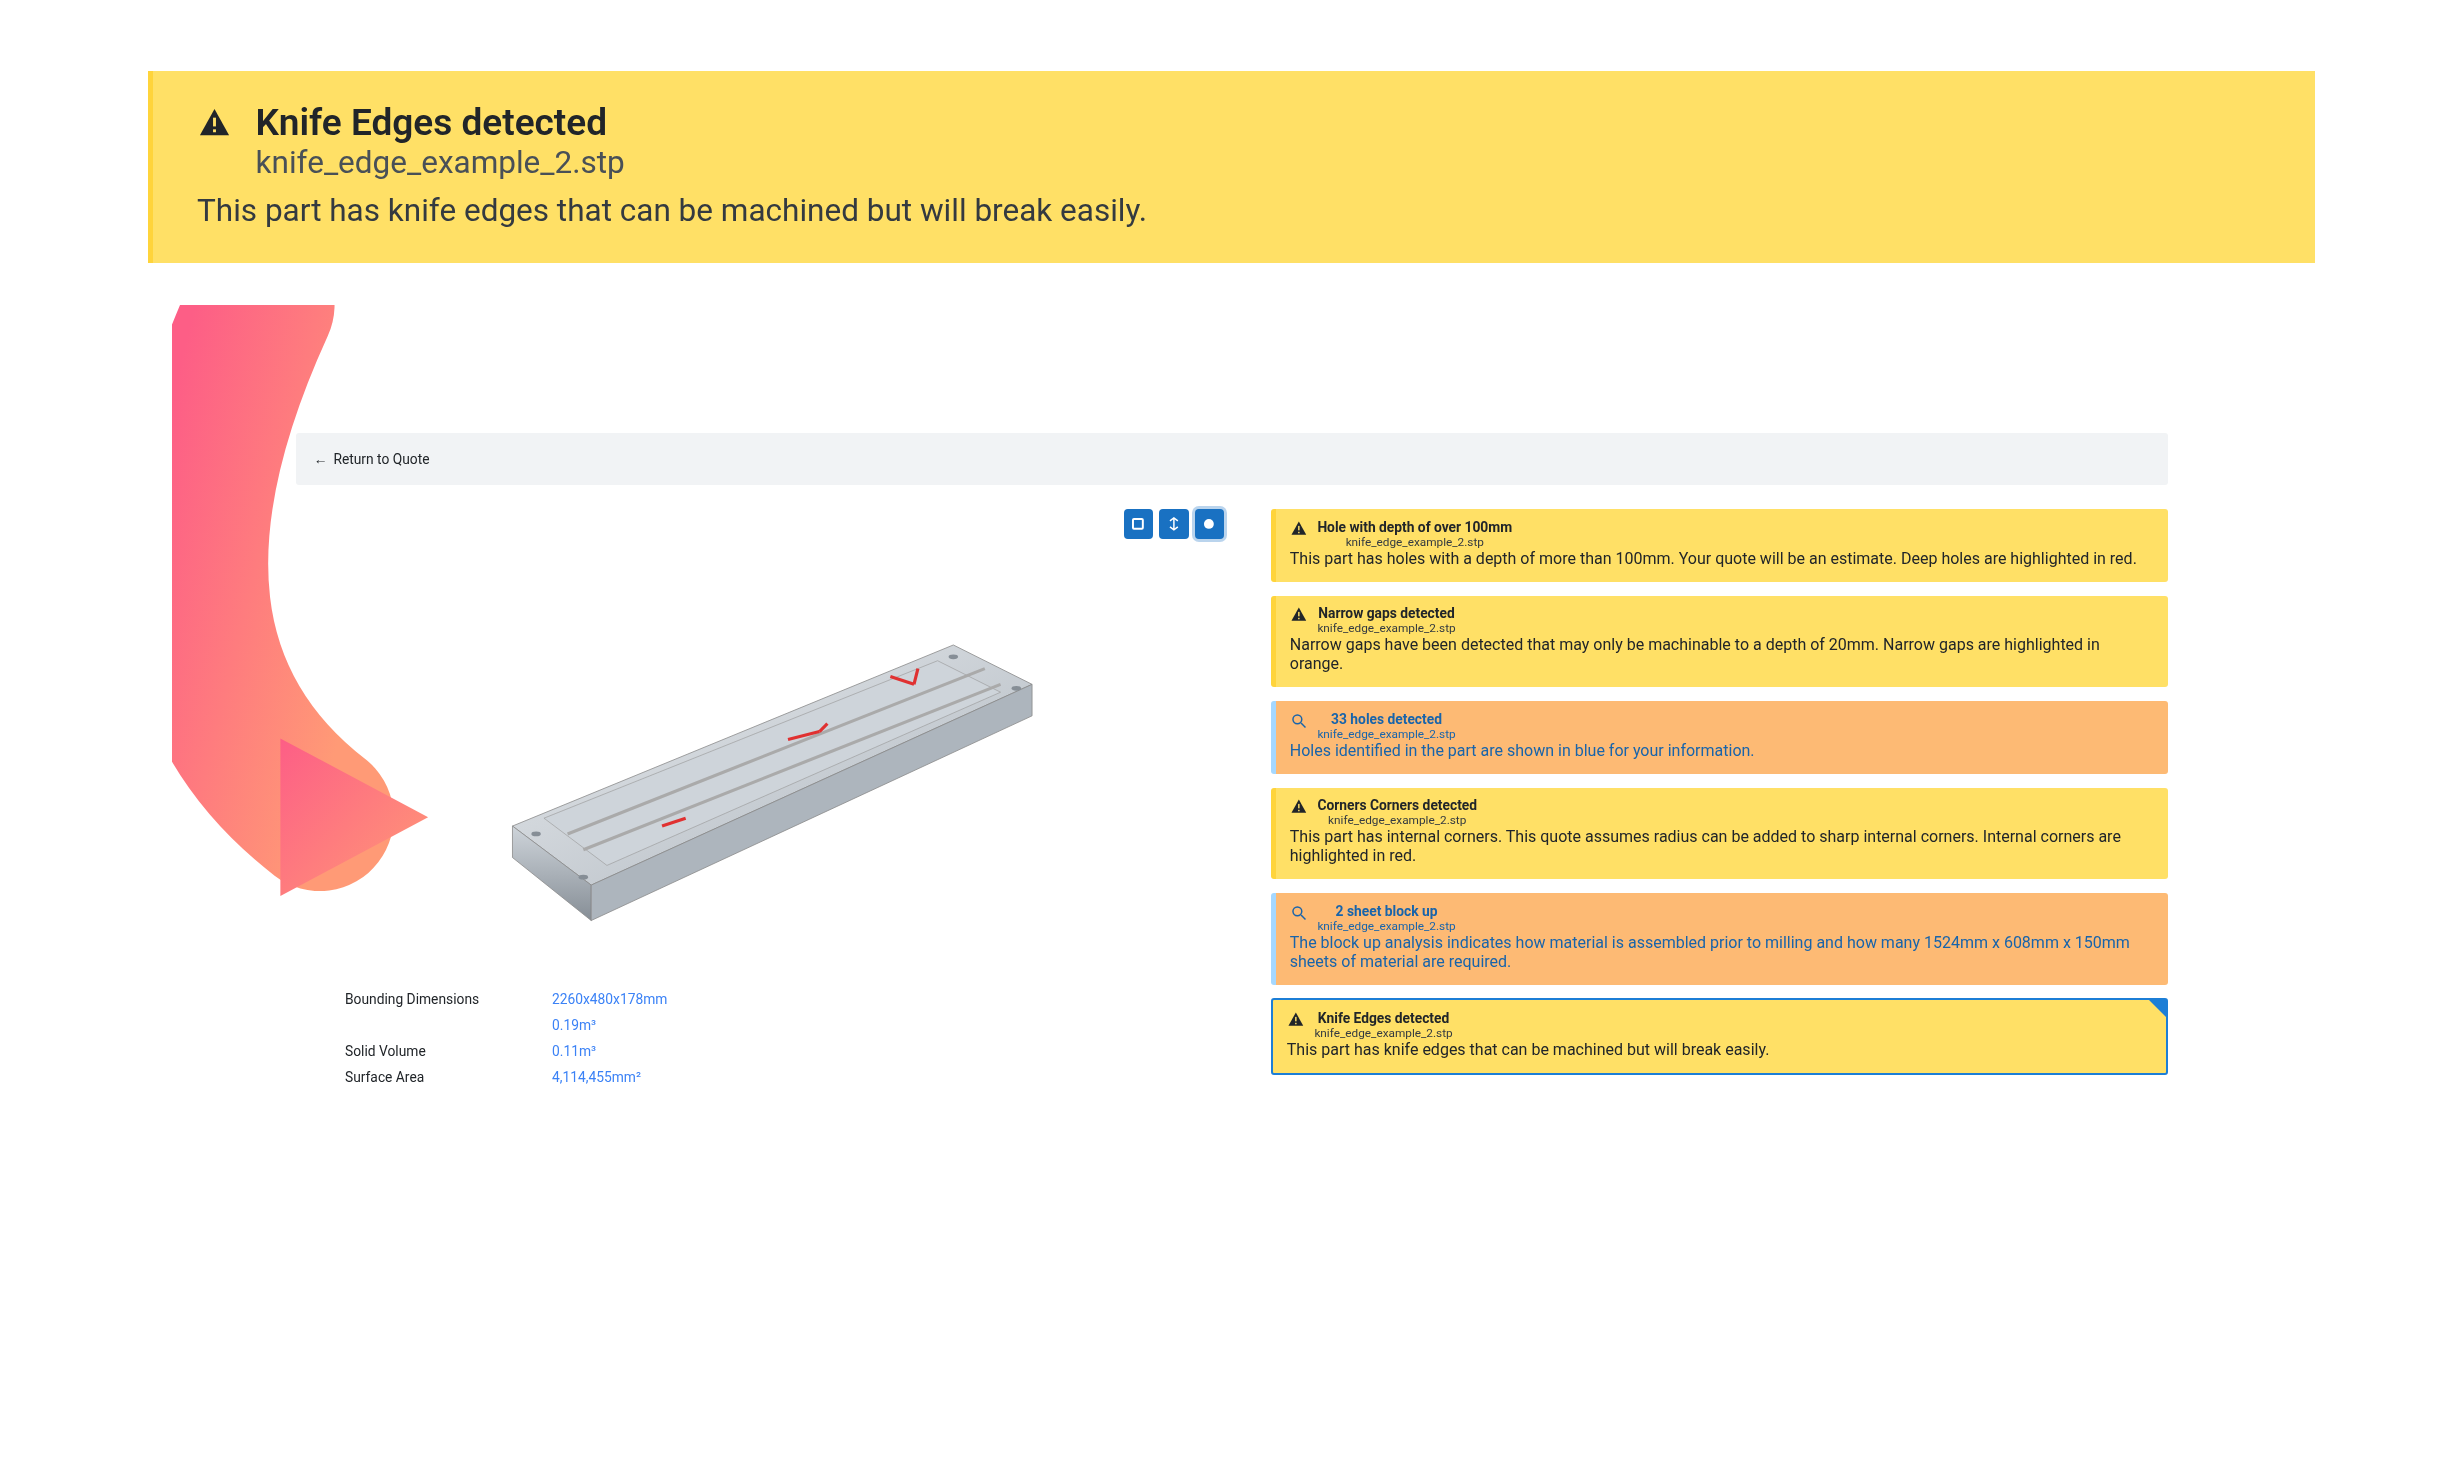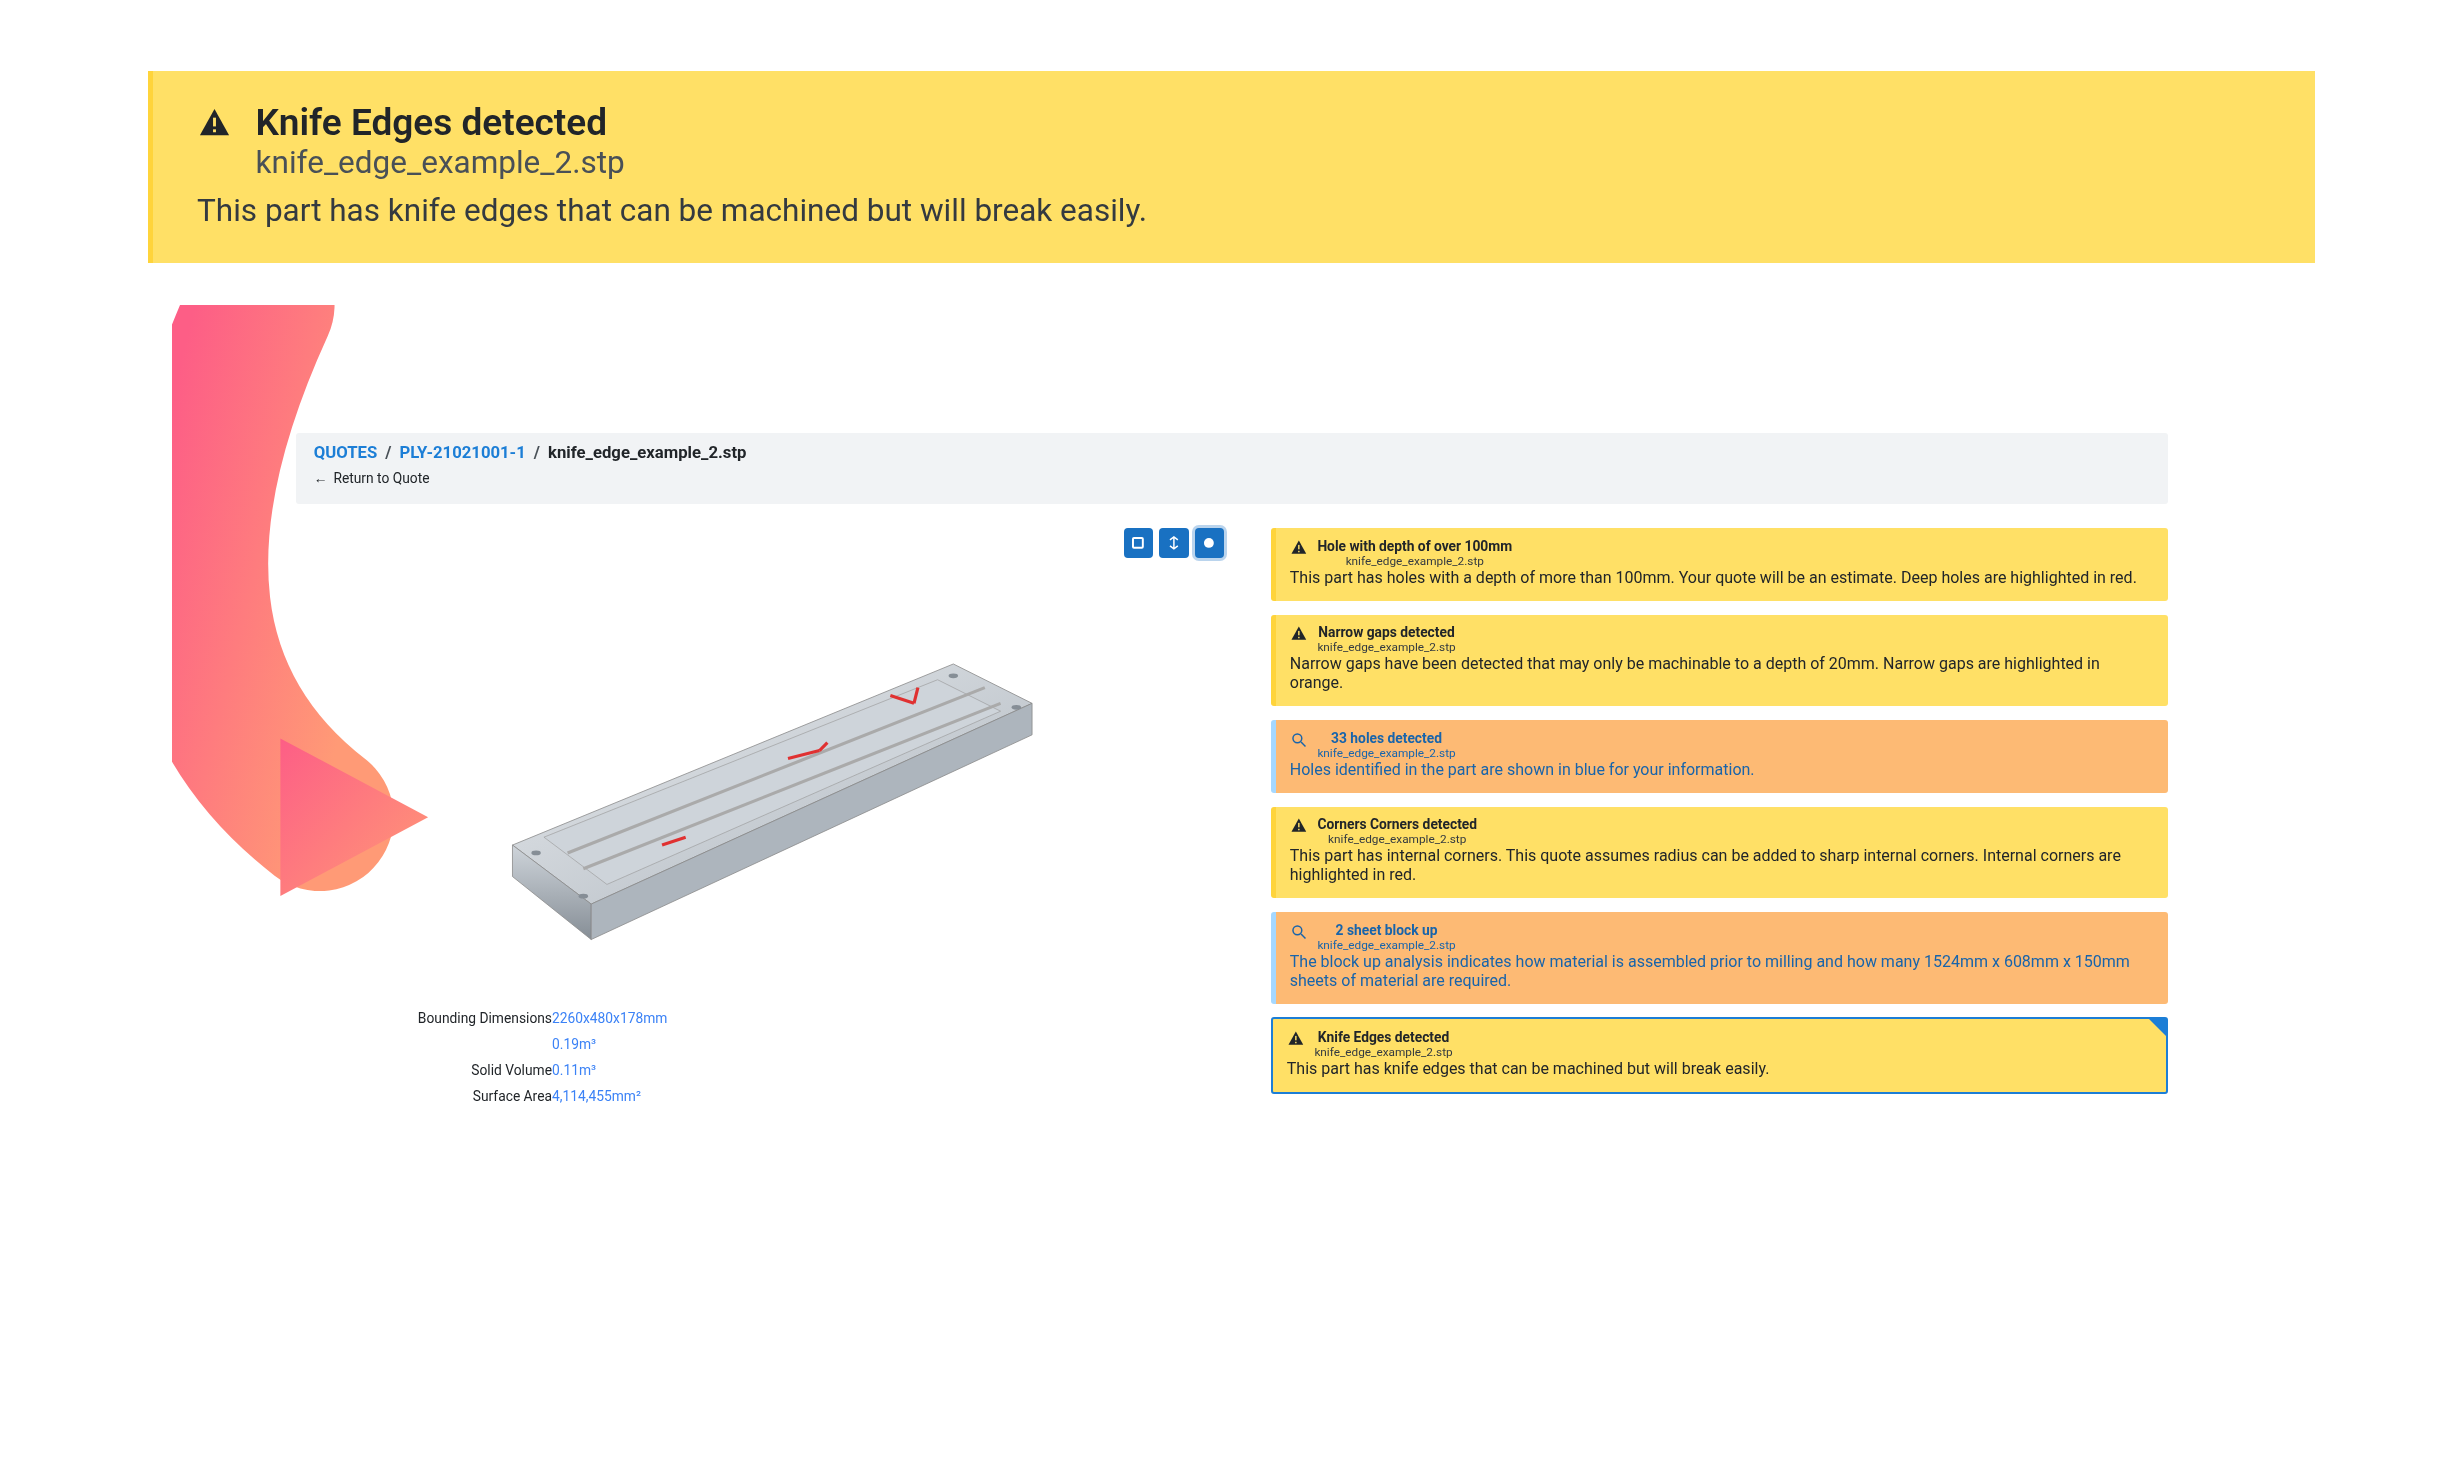--- a/index.html
+++ b/index.html
@@ -130,21 +130,21 @@
       display: flex;
       align-items: center;
       justify-content: center;
     }
     .part-render svg { width: 80%; height: 80%; }
     .dims-table {
       margin-top: 19.7px;
       margin-left: 49px;
       font-size: 13.8px;
     }
-    .dims-row { display: flex; margin-bottom: 9.9px; text-align: right; }
+    .dims-row { display: flex; margin-bottom: 9.9px; }
     .dims-label { width: 207px; color: #212529; }
     .dims-val { color: #3b82f6; }
     .issues-panel {
       flex: 1;
       display: flex;
       flex-direction: column;
       gap: 13.8px;
     }
     .issue-card {
       border-radius: 3px;
@@ -213,27 +213,20 @@
       <div class="alert-banner-title">Knife Edges detected</div>
       <div class="alert-banner-subtitle">knife_edge_example_2.stp</div>
     </div>
   </div>
   <div class="alert-banner-msg">This part has knife edges that can be machined but will break easily.</div>
 </div>
 
 <div class="viewer-container">
 
   <div class="breadcrumb-bar">
-    <div class="breadcrumb">
-      <a href="#" class="bc-link">QUOTES</a>
-      <span class="bc-sep">/</span>
-      <a href="#" class="bc-link">PLY-21021001-1</a>
-      <span class="bc-sep">/</span>
-      <span class="bc-current">knife_edge_example_2.stp</span>
-    </div>
     <a href="#" class="return-link">
       <span>←</span>
       <span>Return to Quote</span>
     </a>
   </div>
 
   <div class="main-split">
 
     <div class="viewer-panel">
       <div class="viewer-toolbar">

